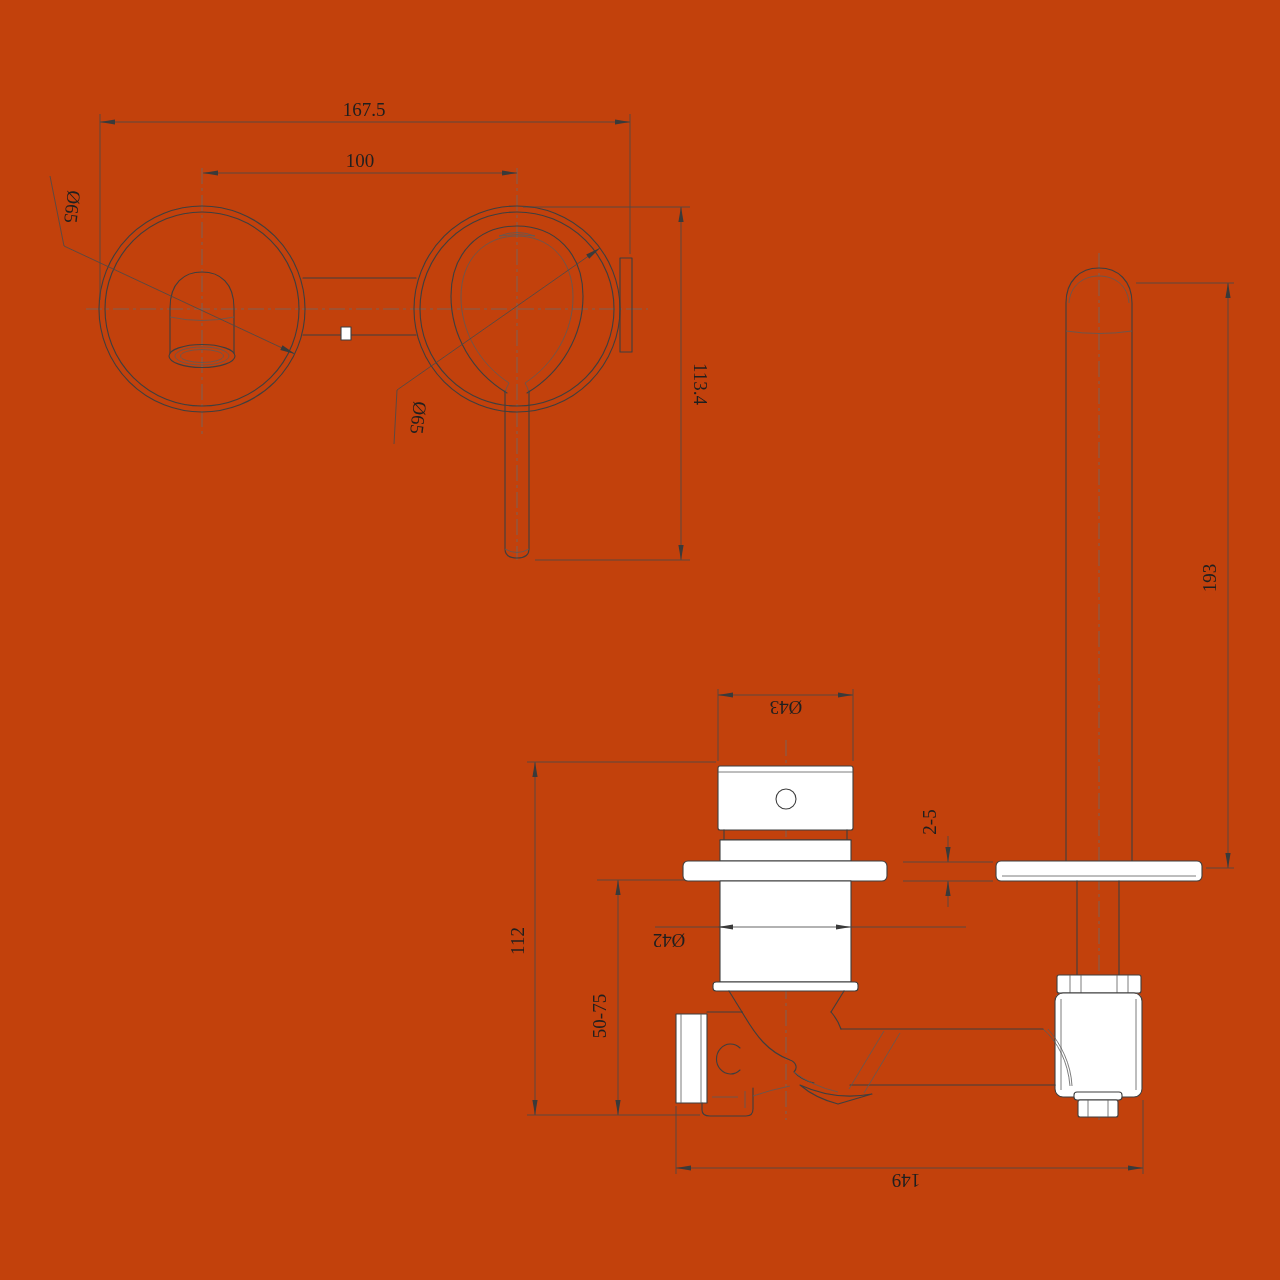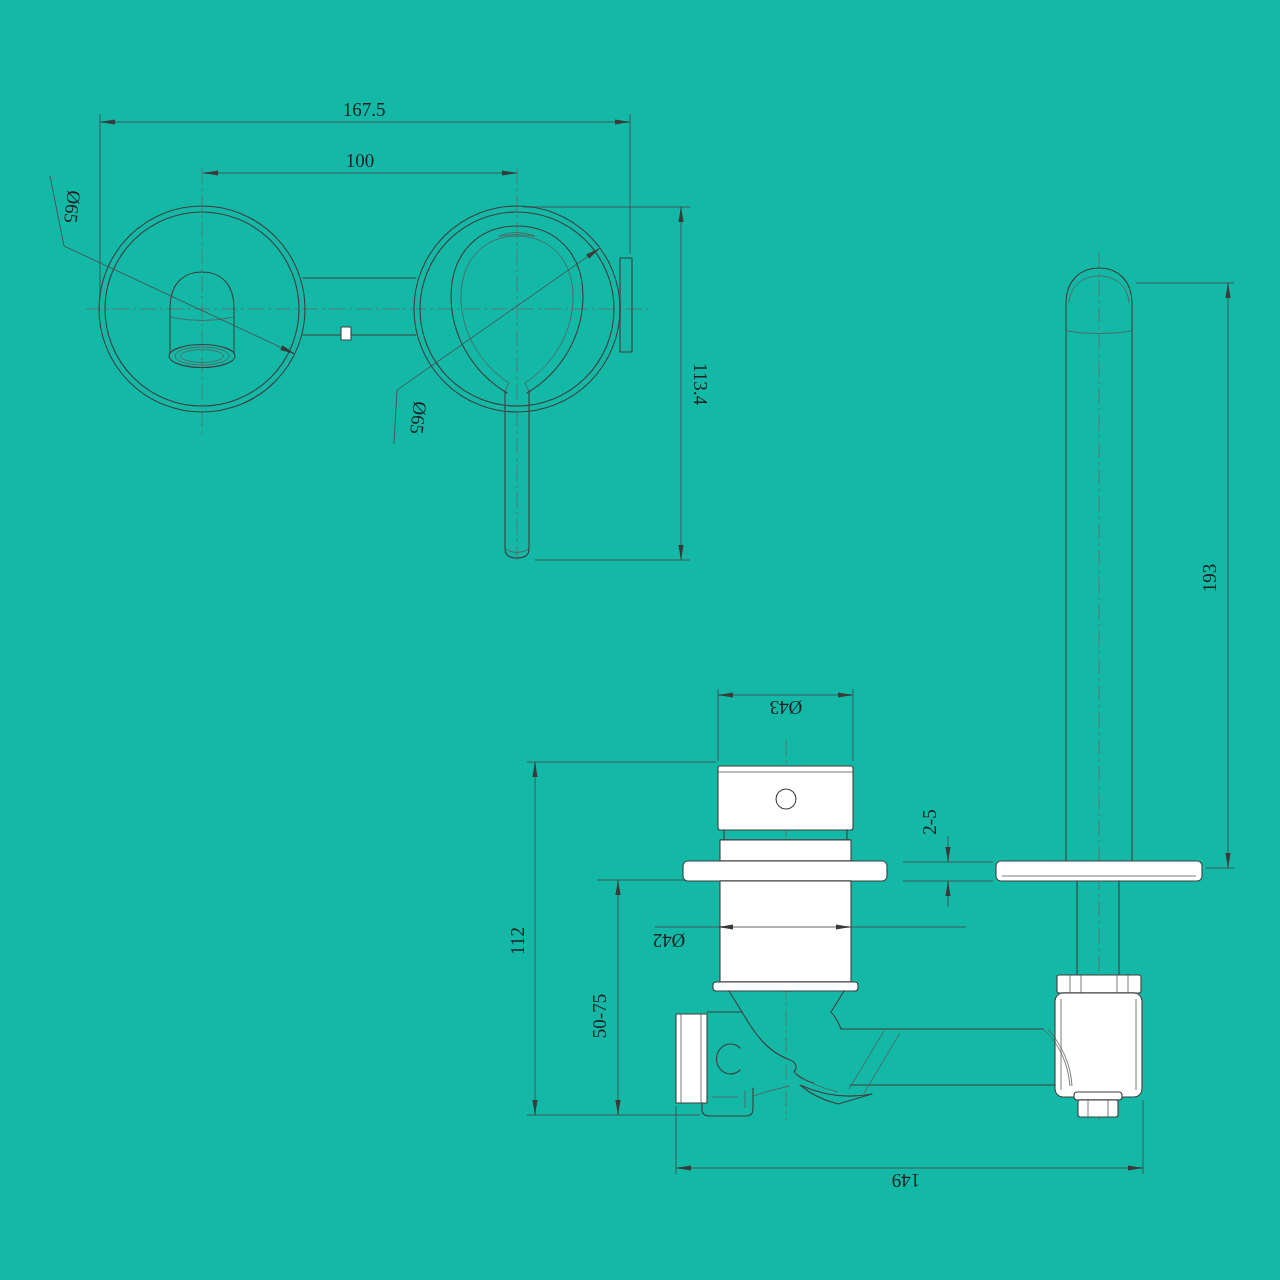--- a/index.html
+++ b/index.html
@@ -1,16 +1,16 @@
 <!DOCTYPE html>
 <html><head>
 <meta charset="utf-8">
 <style>
   html,body{margin:0;padding:0;background:#ffffff;}
-  .sheet{width:1280px;height:1280px;background:#14b8a6;position:relative;overflow:hidden;}
+  .sheet{width:1280px;height:1280px;background:#c2410c;position:relative;overflow:hidden;}
   svg{display:block;}
   .ln{stroke:#3f3f3f;stroke-width:1.1;fill:none;stroke-linecap:round;stroke-linejoin:round;}
   .lnf{stroke:#3f3f3f;stroke-width:1.1;fill:#ffffff;stroke-linejoin:round;}
   .thin{stroke:#5a5a5a;stroke-width:0.8;fill:none;}
   .cl{stroke:#6b6b6b;stroke-width:0.8;fill:none;stroke-dasharray:16 4 3 4;}
   .dim{stroke:#4a4a4a;stroke-width:0.85;fill:none;}
   text.dt{font-family:"Liberation Serif","DejaVu Serif",serif;font-size:19px;fill:#1f1f1f;}
 </style>
 </head>
 <body>

